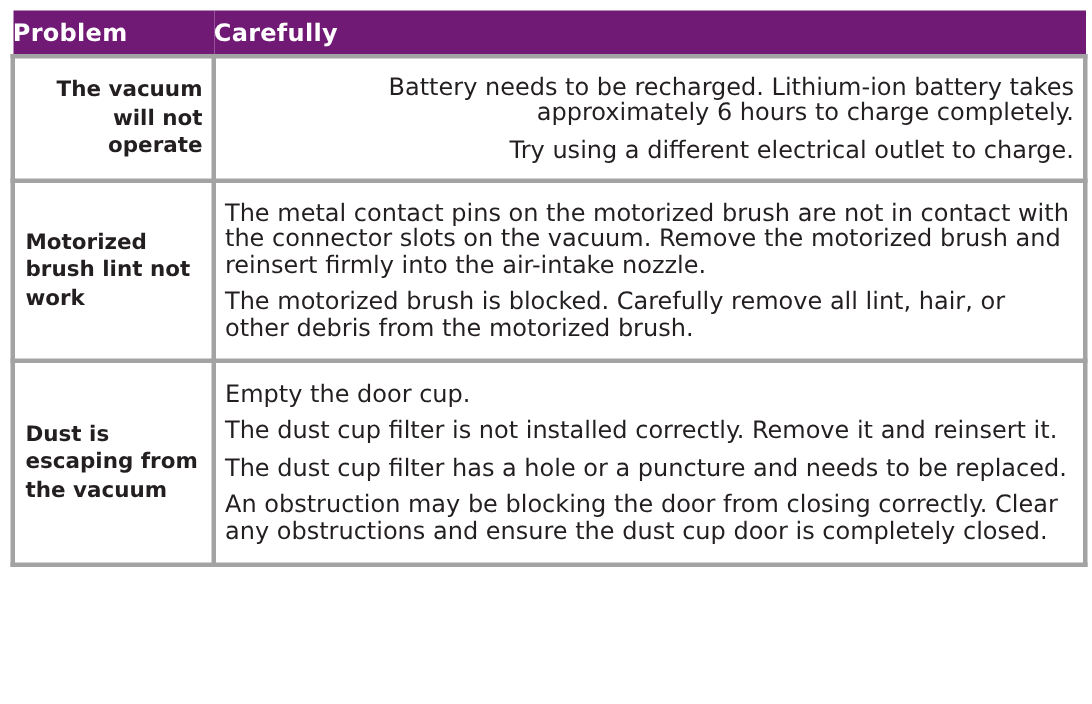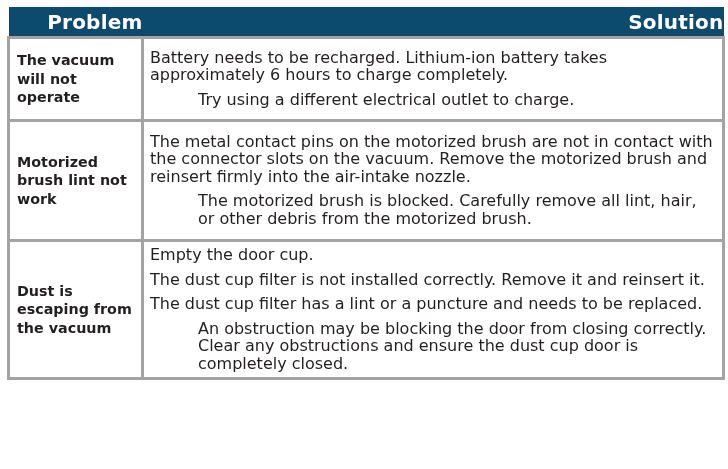--- a/index.html
+++ b/index.html
@@ -1,46 +1,46 @@
 <!DOCTYPE html>
 <html><head>
 <meta charset="utf-8">
 <style>
   html, body { margin: 0; padding: 0; background: #ffffff; }
   body { width: 728px; height: 469px; position: relative; overflow: hidden;
          font-family: "DejaVu Sans", sans-serif; color: #231f20; }
   .table { position: absolute; left: 7px; top: 7px; width: 715px;
            border-collapse: collapse; table-layout: fixed; }
-  .table th { background: #0c4a6e; color: #ffffff; font-weight: bold; font-size: 20px;
-              height: 29px; padding: 0; text-align: right; letter-spacing: 0.2px; }
+  .table th { background: #701a75; color: #ffffff; font-weight: bold; font-size: 16px;
+              height: 29px; padding: 0; text-align: left; letter-spacing: 0.2px; }
   .table td { border: 3px solid #a3a3a3; vertical-align: middle; padding: 0; }
   .table td.problem { font-weight: bold; font-size: 14.3px; line-height: 18.5px;
                       padding: 0 6px 0 7px; }
   .table td.solution { padding: 4px 6px 5px 6px; }
   .sol-line { font-size: 16px; line-height: 17.5px; margin: 0 0 7px 0; }
-  .sol-line:last-child { margin-bottom: 0; margin-left: 48px; }
+  .sol-line:last-child { margin-bottom: 0; }
   col.c1 { width: 134px; }
   col.c2 { width: 581px; }
-  tr.r1 td { height: 71px; }
+  tr.r1 td { height: 71px; text-align: right; }
   tr.r2 td { height: 108px; }
   tr.r3 td { height: 98px; }
   tr.r4 td { height: 124px; }
 </style>
 </head>
 <body>
 
 <table class="table">
   <colgroup>
       <col class="c1">
       <col class="c2">
     </colgroup>
   <thead>
     <tr>
       <th>Problem</th>
-      <th>Solution</th>
+      <th>Carefully</th>
     </tr>
   </thead>
   <tbody>
     <tr class="r1">
       <td class="problem">The vacuum will not operate</td>
       <td class="solution">
         <div class="sol-line">Battery needs to be recharged. Lithium-ion battery takes approximately 6 hours to charge completely.</div>
         <div class="sol-line">Try using a different electrical outlet to charge.</div>
       </td>
     </tr>
@@ -49,18 +49,18 @@
       <td class="solution">
         <div class="sol-line">The metal contact pins on the motorized brush are not in contact with the connector slots on the vacuum. Remove the motorized brush and reinsert firmly into the air-intake nozzle.</div>
         <div class="sol-line">The motorized brush is blocked. Carefully remove all lint, hair, or other debris from the motorized brush.</div>
       </td>
     </tr>
     <tr class="r4">
       <td class="problem">Dust is escaping from the vacuum</td>
       <td class="solution">
         <div class="sol-line">Empty the door cup.</div>
         <div class="sol-line">The dust cup filter is not installed correctly. Remove it and reinsert it.</div>
-        <div class="sol-line">The dust cup filter has a lint or a puncture and needs to be replaced.</div>
+        <div class="sol-line">The dust cup filter has a hole or a puncture and needs to be replaced.</div>
         <div class="sol-line">An obstruction may be blocking the door from closing correctly. Clear any obstructions and ensure the dust cup door is completely closed.</div>
       </td>
     </tr>
   </tbody>
 </table>
 
 </body></html>

